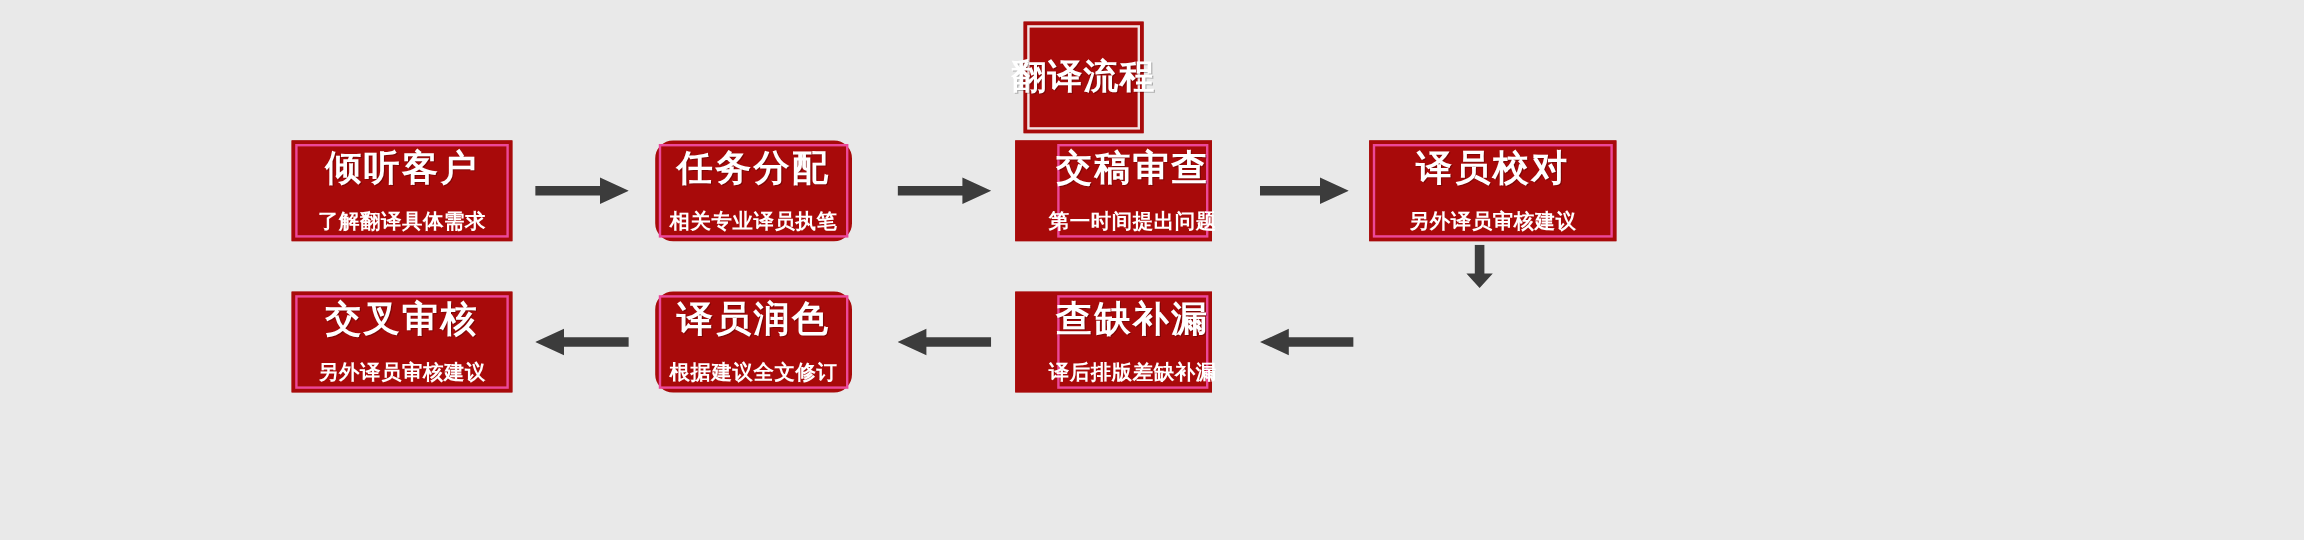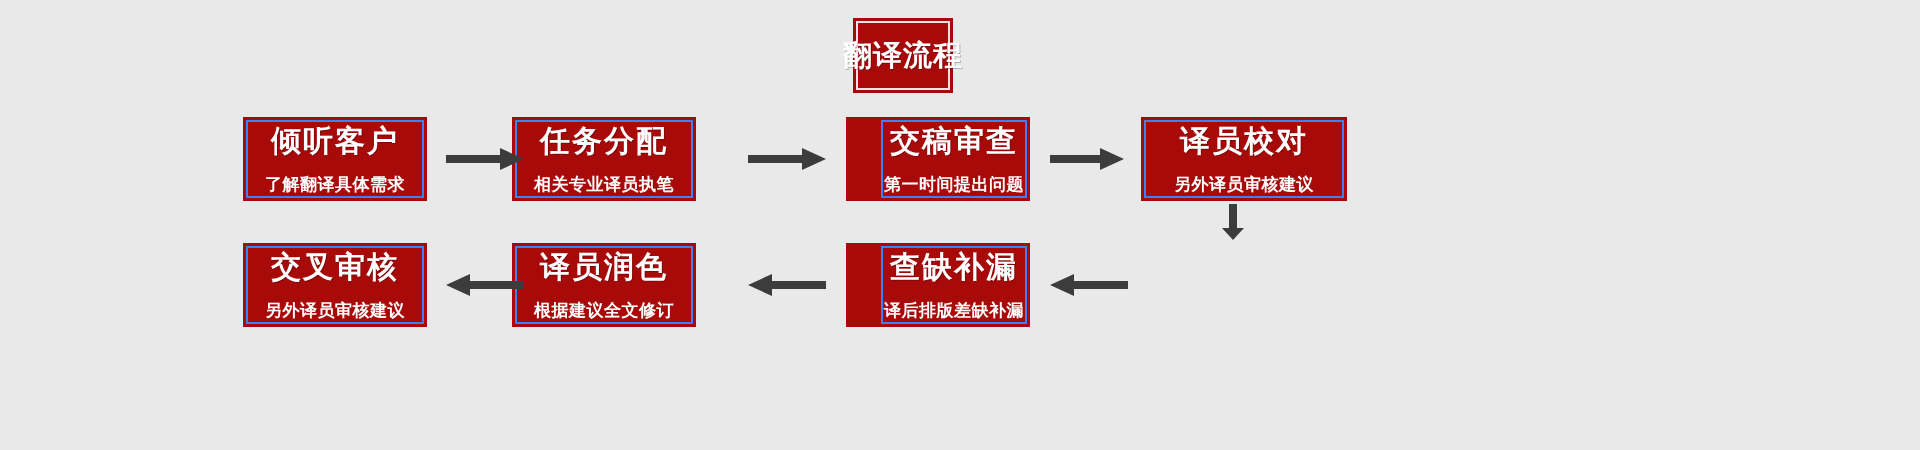--- a/index.html
+++ b/index.html
@@ -33,21 +33,21 @@
     flex-direction: column;
     align-items: center;
     justify-content: center;
     text-align: center;
     color: #ffffff;
   }
   .node .inner {
     box-sizing: border-box;
     width: 100%;
     height: 100%;
-    border: 2px solid #3b82f6;
+    border: 2px solid #ec4899;
     display: flex;
     flex-direction: column;
     align-items: center;
     justify-content: center;
     padding: 2px 6px;
   }
   .node .title {
     font-size: 30px;
     font-weight: bold;
     line-height: 1.12;
@@ -62,38 +62,38 @@
     letter-spacing: 0.5px;
     white-space: nowrap;
     margin-top: 17px;
   }
 
   
   #title-node {
     left: 853px;
     top: 18px;
     width: 100px;
-    height: 75px;
+    height: 93px;
   }
   #title-node .inner {
     border: 2px solid #f2e3e3;
   }
   #title-node .title {
     font-size: 29px;
     letter-spacing: 1px;
     margin: 0;
   }
 
   
   .row1 { top: 117px; height: 84px; }
   .row2 { top: 243px; height: 84px; justify-content: center; }
 
   .col1 { left: 243px; width: 184px; }
-  .col2 { left: 512px; width: 184px; }
-  .col3 { left: 846px; width: 184px; padding-left: 32px; }
+  .col2 { left: 546px; width: 164px; border-radius: 15px; }
+  .col3 { left: 846px; width: 164px; padding-left: 32px; }
   .col4 { left: 1141px; width: 206px; }
 
   
   .arrow-h {
     position: absolute;
     height: 26px;
     display: flex;
     align-items: center;
   }
   .arrow-h svg { display: block; }

